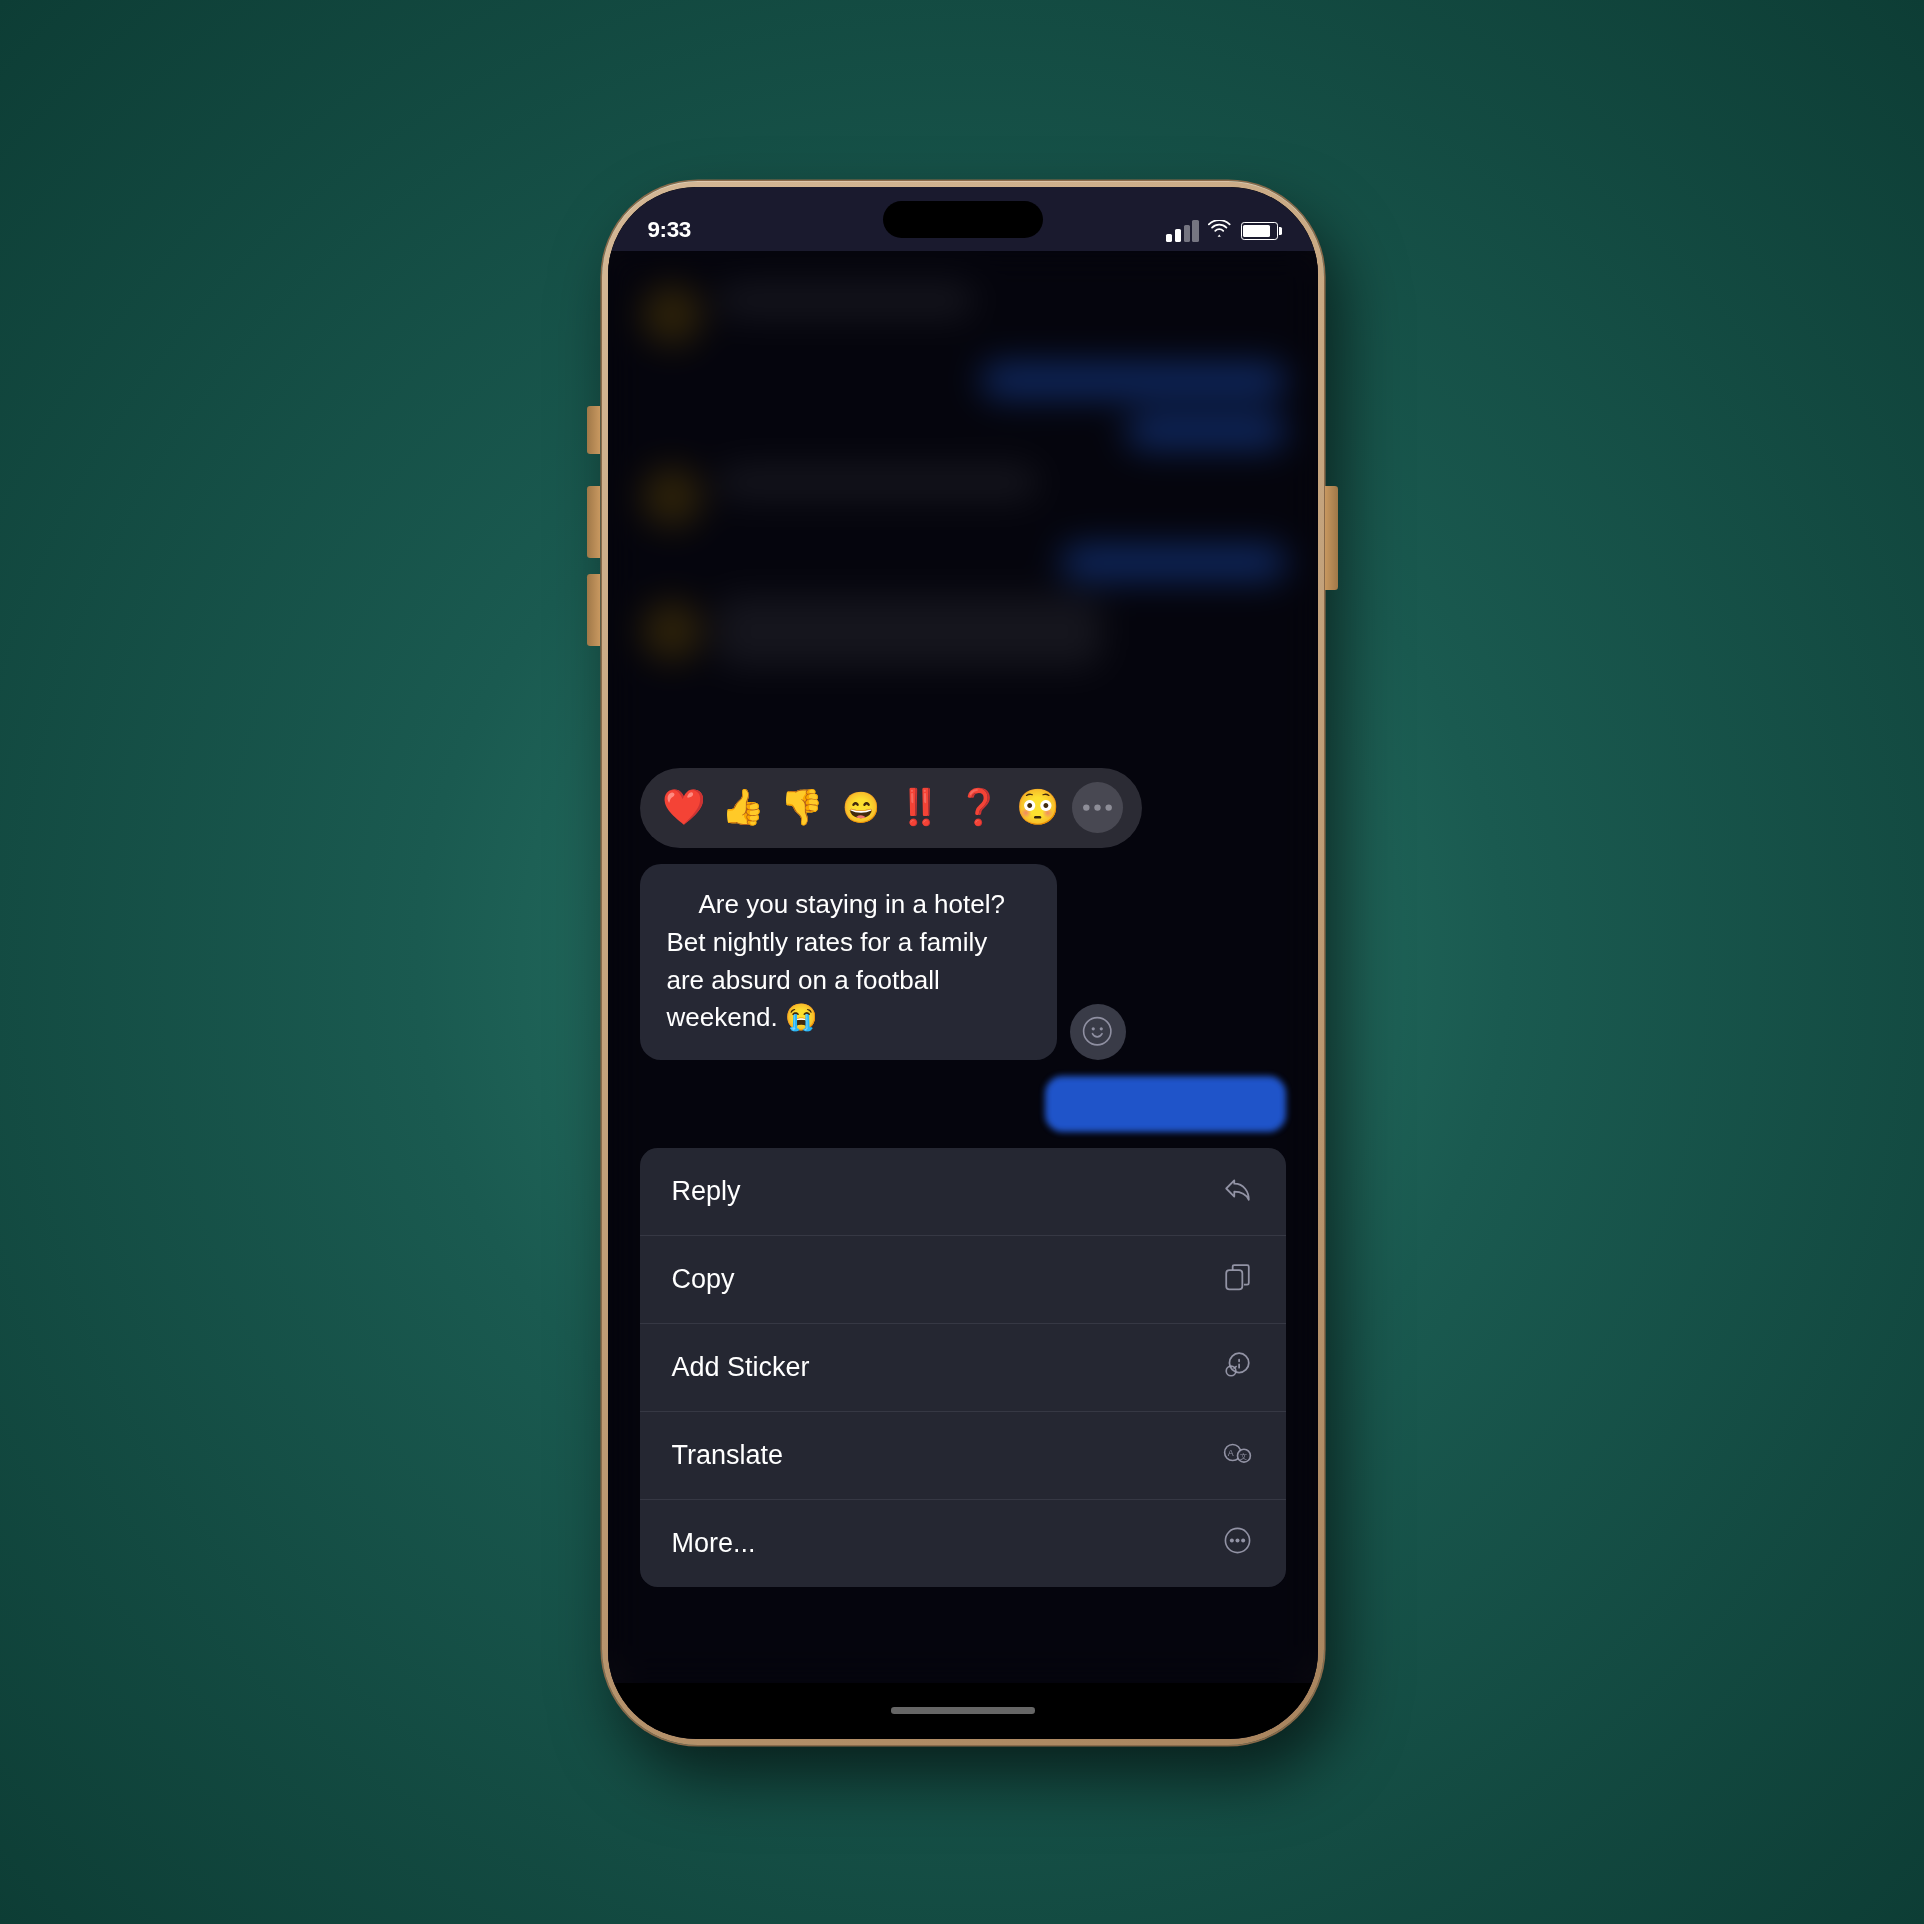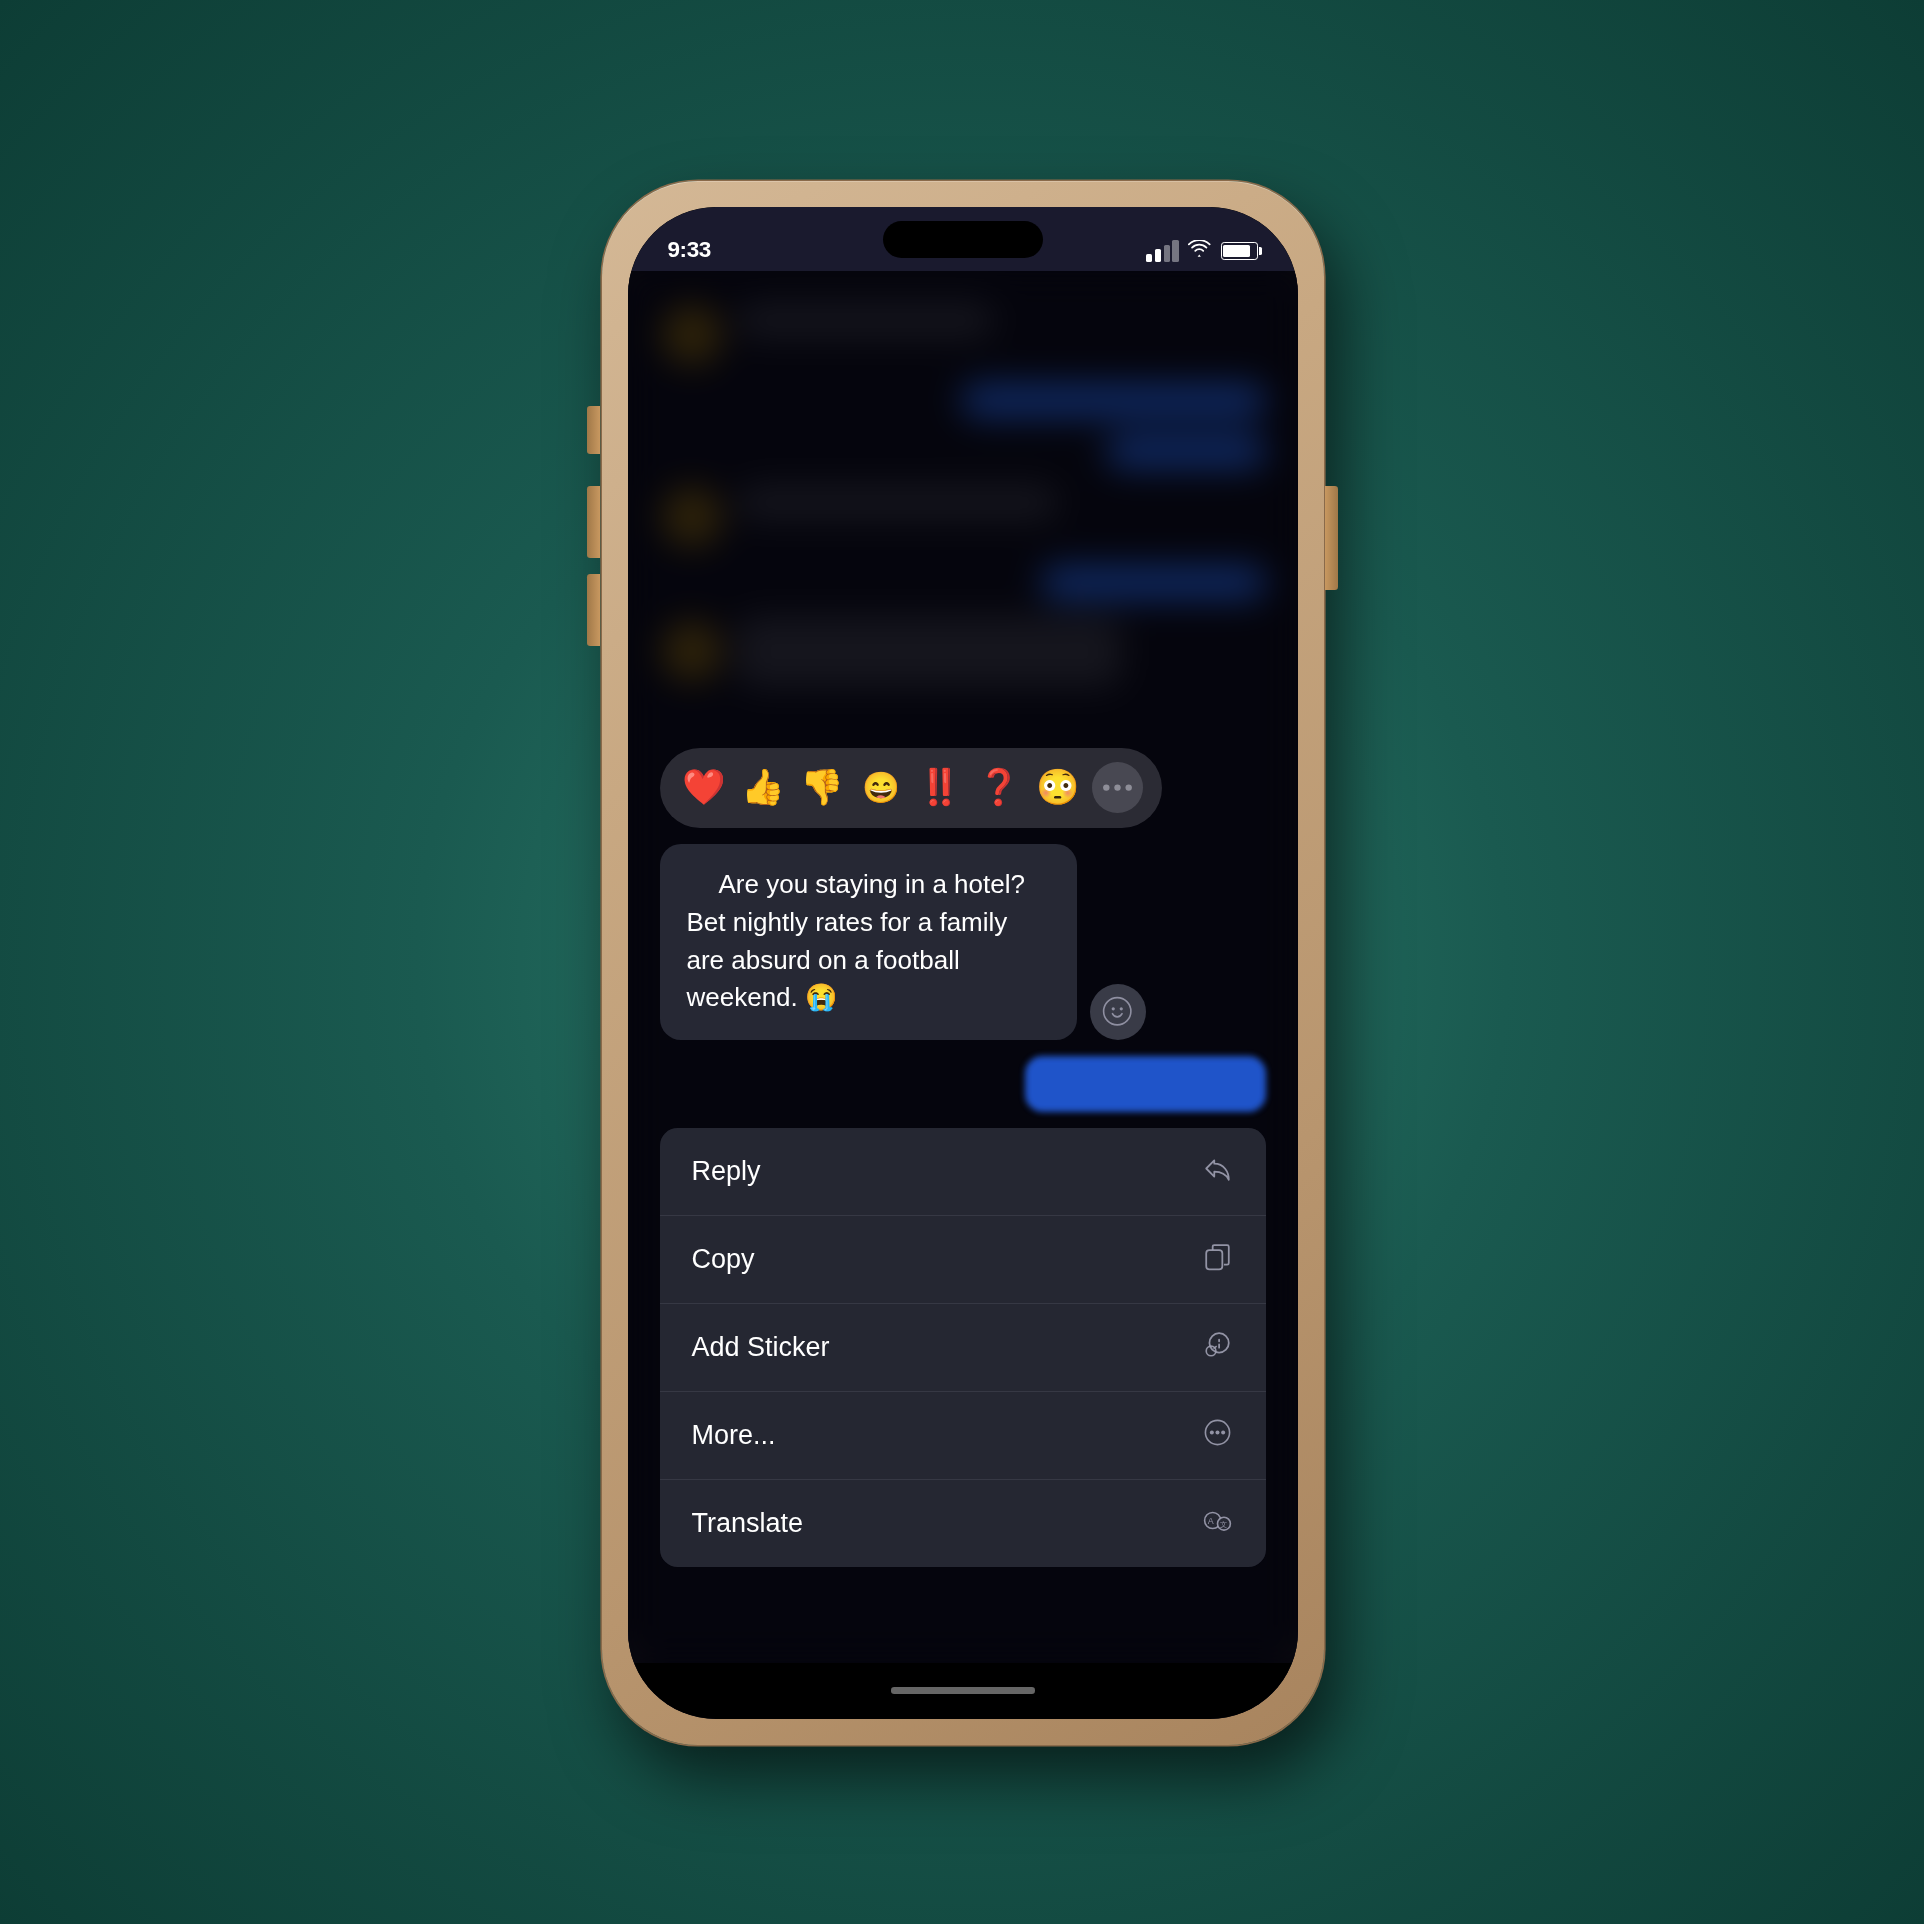--- a/index.html
+++ b/index.html
@@ -12,21 +12,21 @@
       align-items: center;
       justify-content: center;
       font-family: -apple-system, 'SF Pro Text', 'Helvetica Neue', sans-serif;
     }
 
     .phone-outer {
       width: 722px;
       height: 1564px;
       background: linear-gradient(145deg, #d4b896 0%, #c8a882 30%, #b8956e 70%, #a8845e 100%);
       border-radius: 96px;
-      padding: 26px;
+      padding: 6px;
       position: relative;
       box-shadow:
         0 0 0 1.6px #8a6a4a,
         16px 32px 64px rgba(0,0,0,0.6),
         inset 0 0.8px 0 rgba(255,255,255,0.3);
     }
 
     .phone-inner {
       width: 100%;
       height: 100%;
@@ -478,43 +478,43 @@
                 <svg class="menu-icon-svg" viewBox="0 0 36 36" fill="none">
                   <circle cx="20" cy="16" r="12" stroke="rgba(180,180,200,0.9)" stroke-width="2.2" fill="none"></circle>
                   <path d="M20 22v-4M20 14v-2" stroke="rgba(180,180,200,0.9)" stroke-width="2.2" stroke-linecap="round"></path>
                   <circle cx="10" cy="26" r="6" stroke="rgba(180,180,200,0.9)" stroke-width="2" fill="none"></circle>
                   <line x1="13" y1="23" x2="17" y2="20" stroke="rgba(180,180,200,0.9)" stroke-width="2"></line>
                 </svg>
               </span>
             </div>
 
             <div class="context-menu-item">
+              <span class="menu-label">Translate</span>
+              <span class="menu-icon">
+                <svg class="menu-icon-svg" viewBox="0 0 36 36" fill="none" style="font-size:30px">
+                  <circle cx="12" cy="18" r="10" stroke="rgba(180,180,200,0.9)" stroke-width="2" fill="none"></circle>
+                  <text x="6" y="22" font-size="11" fill="rgba(180,180,200,0.9)" font-family="sans-serif">A</text>
+                  <circle cx="26" cy="22" r="8" stroke="rgba(180,180,200,0.9)" stroke-width="2" fill="rgba(38,40,52,0.97)"></circle>
+                  <text x="21" y="26" font-size="9" fill="rgba(180,180,200,0.9)" font-family="sans-serif">文</text>
+                </svg>
+              </span>
+            </div>
+
+            <div class="context-menu-item">
               <span class="menu-label">More...</span>
               <span class="menu-icon">
                 <svg class="menu-icon-svg" viewBox="0 0 36 36" fill="none">
                   <circle cx="18" cy="18" r="15" stroke="rgba(180,180,200,0.9)" stroke-width="2" fill="none"></circle>
                   <circle cx="11" cy="18" r="2.5" fill="rgba(180,180,200,0.9)"></circle>
                   <circle cx="18" cy="18" r="2.5" fill="rgba(180,180,200,0.9)"></circle>
                   <circle cx="25" cy="18" r="2.5" fill="rgba(180,180,200,0.9)"></circle>
                 </svg>
               </span>
             </div>
 
-            <div class="context-menu-item">
-              <span class="menu-label">Translate</span>
-              <span class="menu-icon">
-                <svg class="menu-icon-svg" viewBox="0 0 36 36" fill="none" style="font-size:30px">
-                  <circle cx="12" cy="18" r="10" stroke="rgba(180,180,200,0.9)" stroke-width="2" fill="none"></circle>
-                  <text x="6" y="22" font-size="11" fill="rgba(180,180,200,0.9)" font-family="sans-serif">A</text>
-                  <circle cx="26" cy="22" r="8" stroke="rgba(180,180,200,0.9)" stroke-width="2" fill="rgba(38,40,52,0.97)"></circle>
-                  <text x="21" y="26" font-size="9" fill="rgba(180,180,200,0.9)" font-family="sans-serif">文</text>
-                </svg>
-              </span>
-            </div>
-
           </div>
         </div>
       </div>
 
       <div class="home-indicator">
         <div class="home-bar"></div>
       </div>
 
     </div>
   </div>

